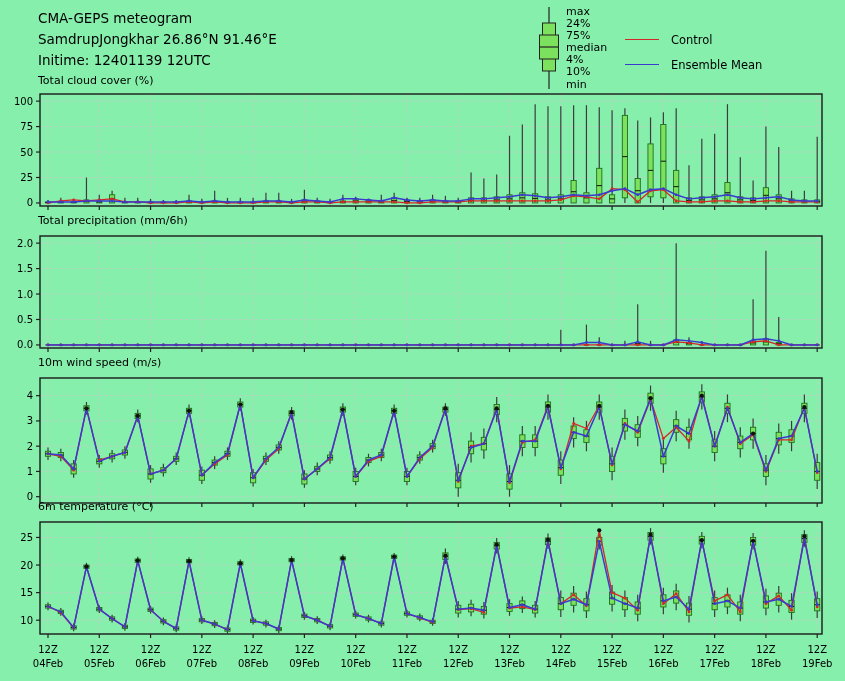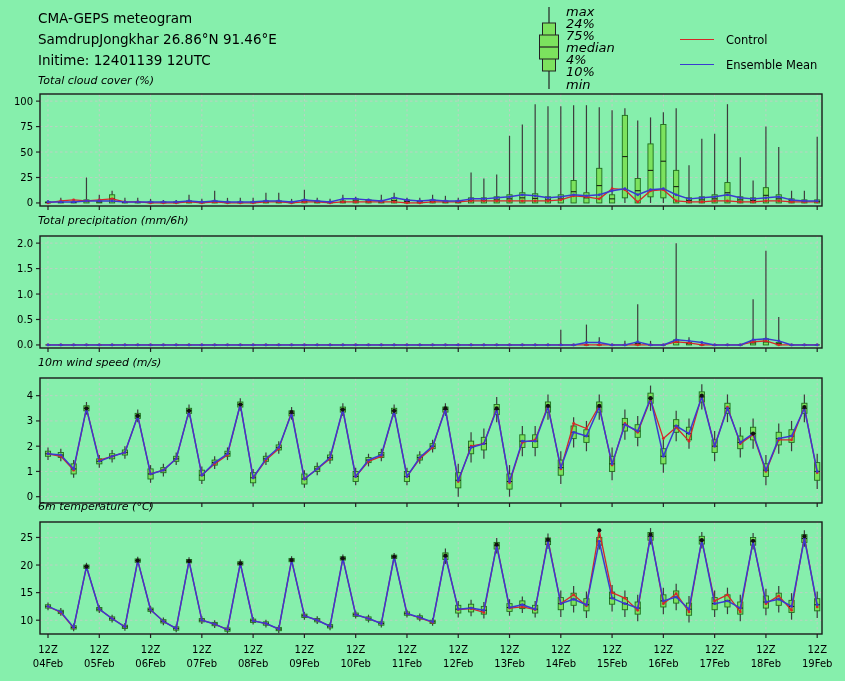--- a/index.html
+++ b/index.html
@@ -1,23 +1,23 @@
 <!DOCTYPE html>
 <html><head>
 <meta charset="utf-8">
 <style>
   html,body{margin:0;padding:0;background:#fff;}
   #page{position:relative;width:845px;height:681px;background:#86efac;overflow:hidden;
         font-family:"DejaVu Sans","Liberation Sans",sans-serif;color:#000;}
   #header{position:absolute;left:38px;top:8px;line-height:21px;font-size:13.5px;}
-  .panel-title{position:absolute;left:38px;font-size:11px;color:#000;font-style:italic;}
+  .panel-title{position:absolute;left:38px;font-size:11px;color:#000;}
   #plot-svg{position:absolute;left:0;top:0;}
   #legend-box{position:absolute;left:536px;top:4px;display:flex;}
-  #legend-box-labels{font-size:13px;line-height:12.1px;margin-left:4px;margin-top:2px;font-style:italic;}
-  #line-legend{position:absolute;left:680px;top:27px;}
+  #legend-box-labels{font-size:11px;line-height:12.1px;margin-left:4px;margin-top:2px;}
+  #line-legend{position:absolute;left:625px;top:27px;}
   .legend-row{display:flex;align-items:center;height:25px;}
   .legend-line{display:inline-block;width:34px;height:0;border-top:1.7px solid #000;margin-right:12px;}
   .legend-label{font-size:11.5px;}
 </style>
 </head>
 <body>
 
 <div id="page">
 
   <div id="header">

